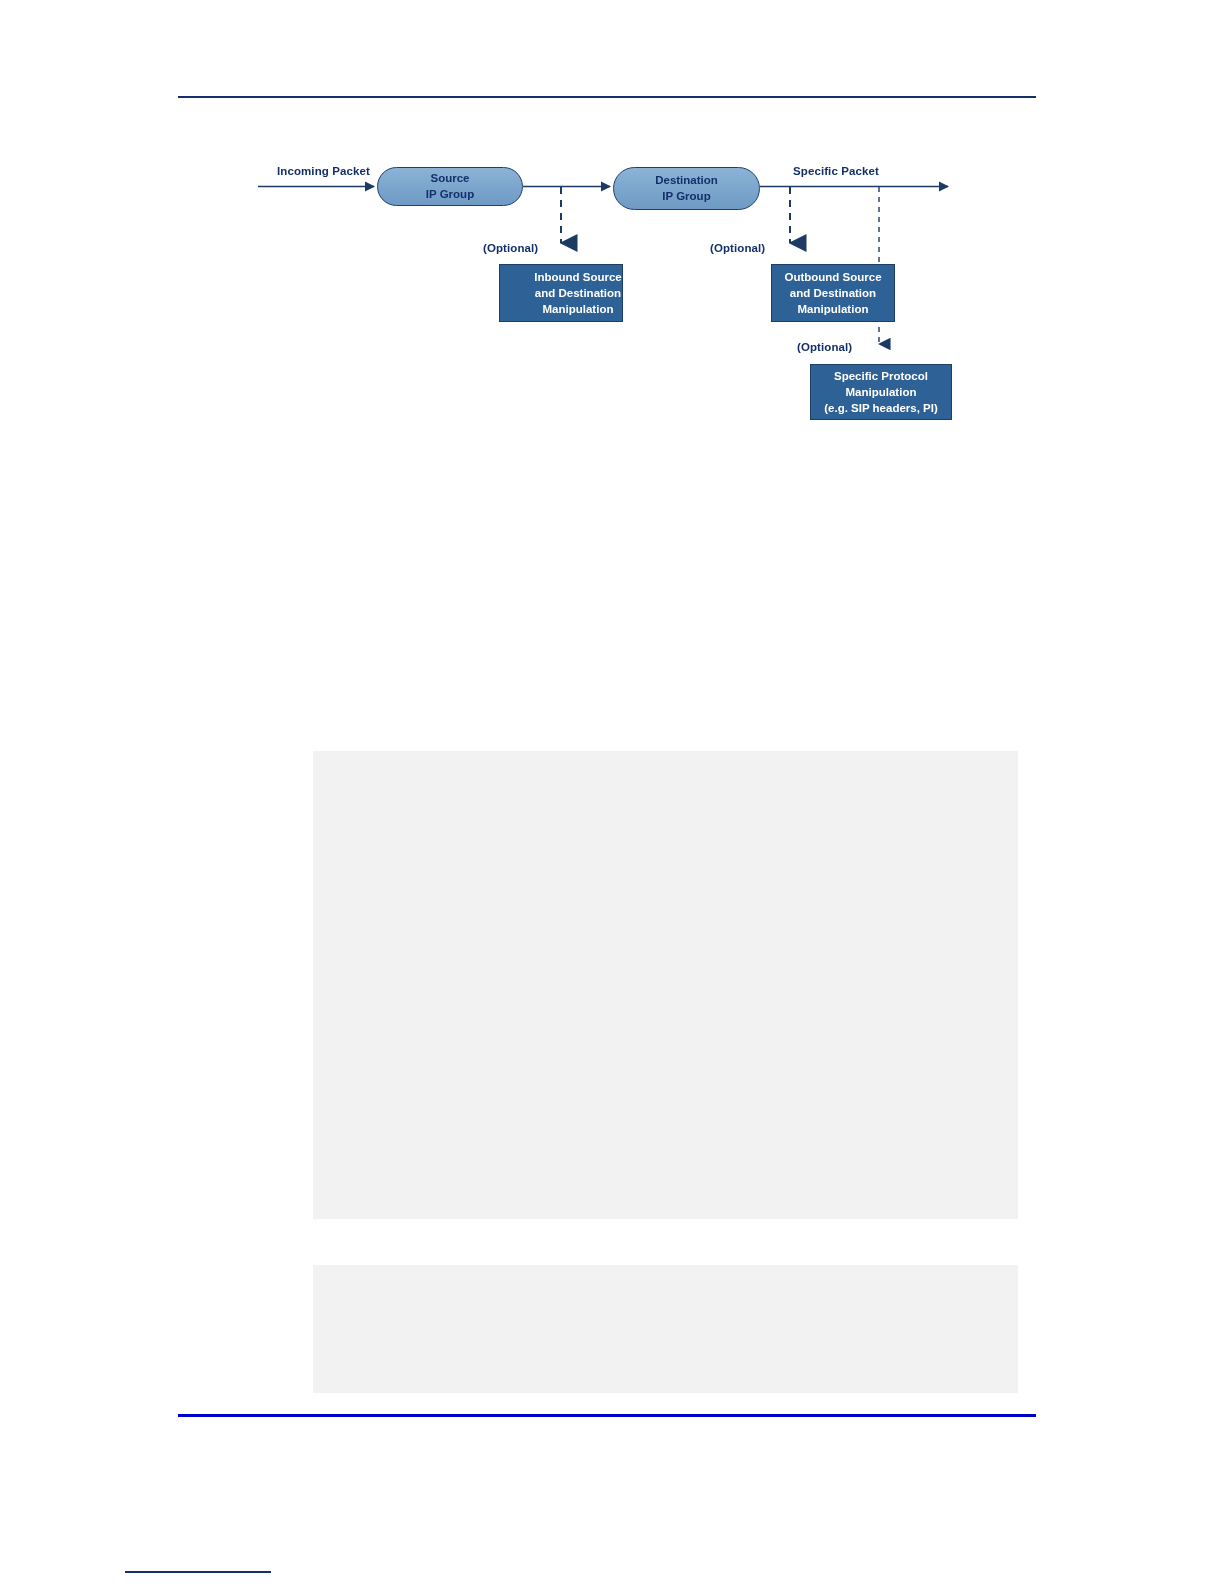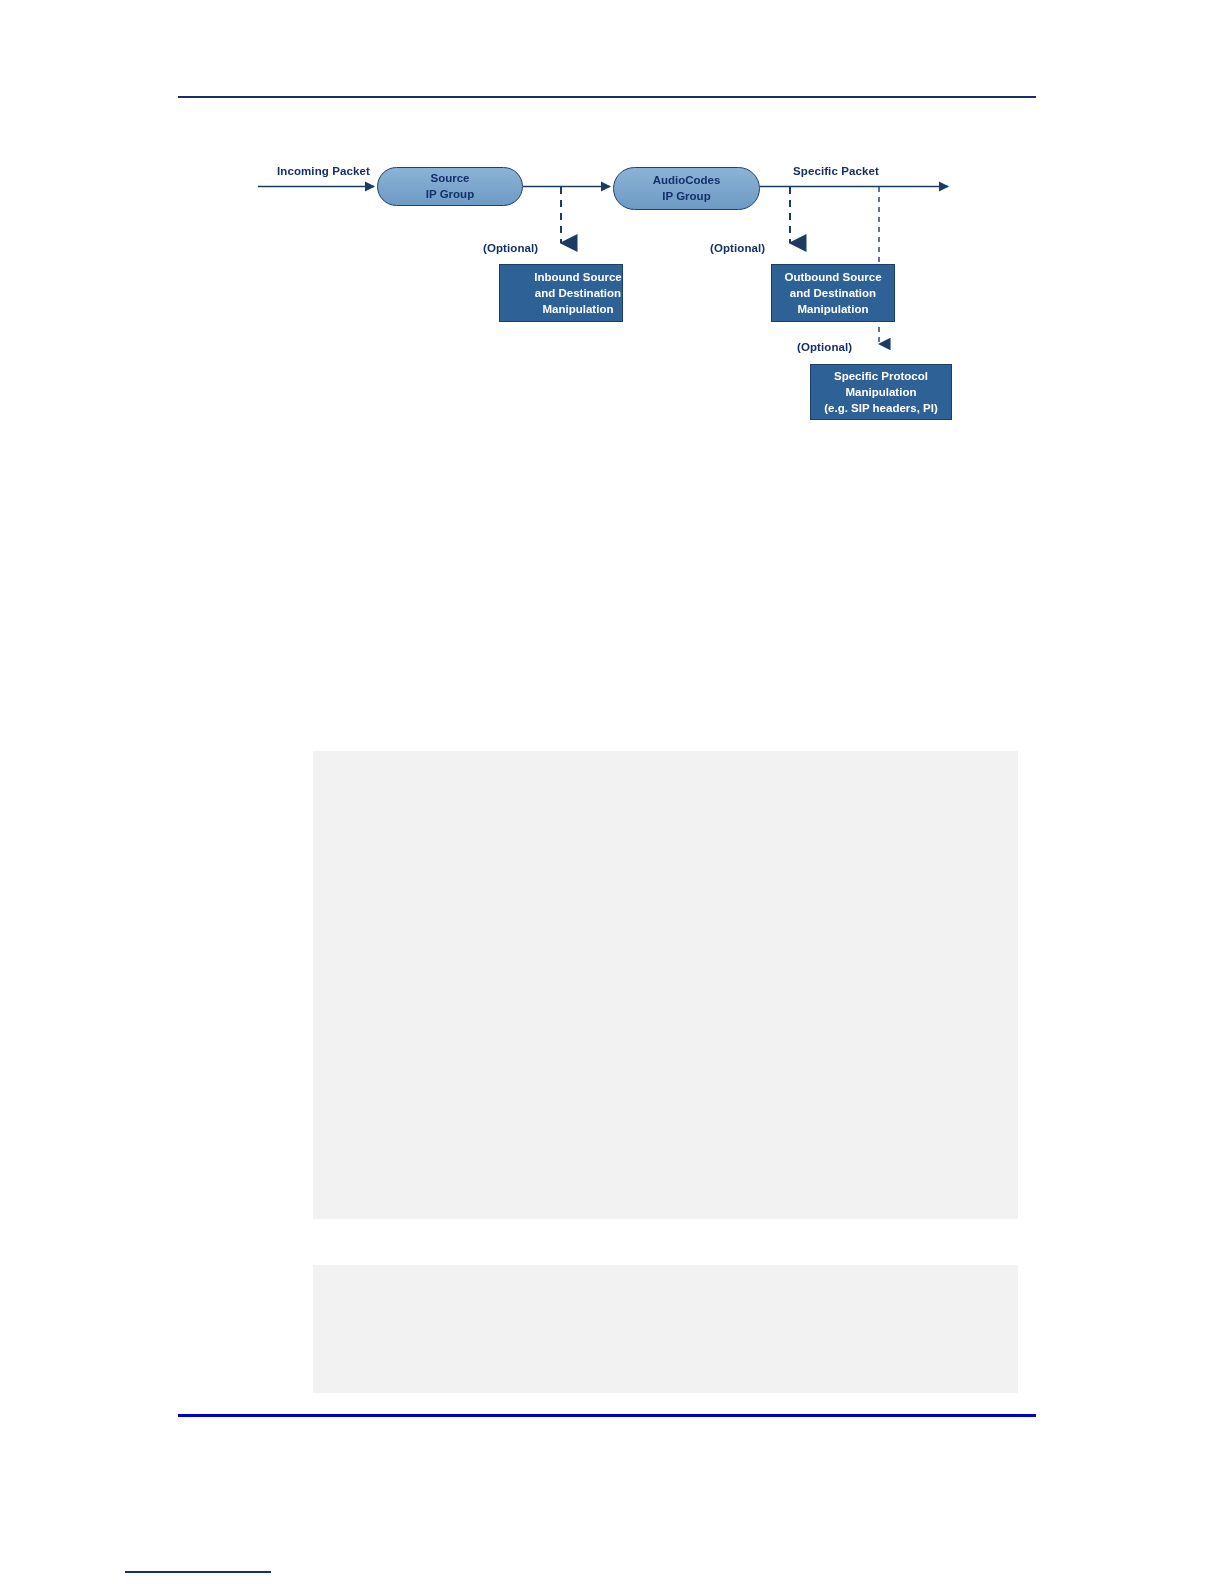--- a/index.html
+++ b/index.html
@@ -175,21 +175,21 @@
     <div class="fig-label lbl-opt3">(Optional)</div>
 
     <div class="node-round node-src">
       <span>
         <span>Source</span><br>
         <span>IP Group</span>
       </span>
     </div>
     <div class="node-round node-dest">
       <span>
-        <span>AudioCodes</span><br>
+        <span>Destination</span><br>
         <span>IP Group</span>
       </span>
     </div>
 
     <div class="node-box node-inbound">
       <span>
         <span>Inbound Source</span><br>
         <span>and Destination</span><br>
         <span>Manipulation</span>
       </span>

